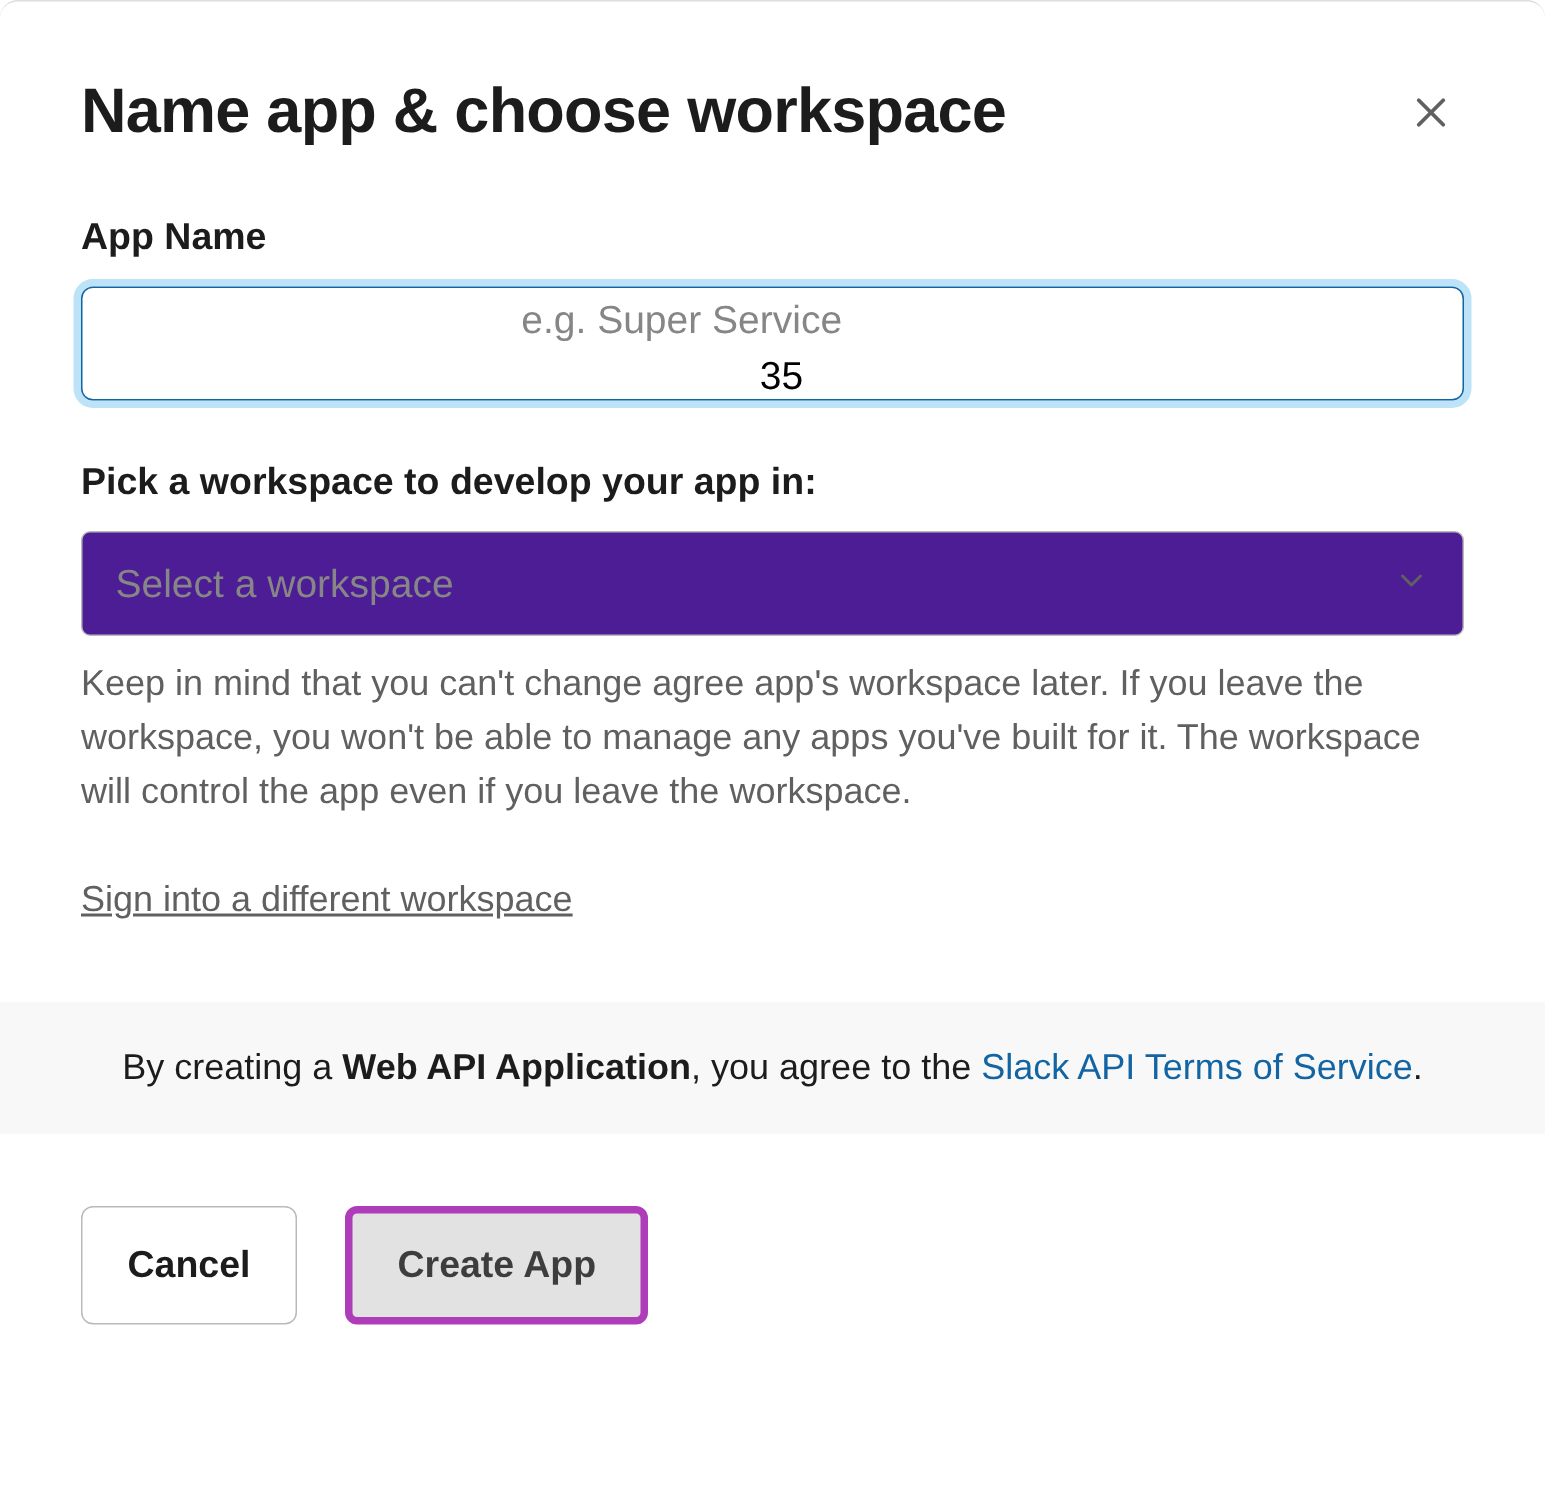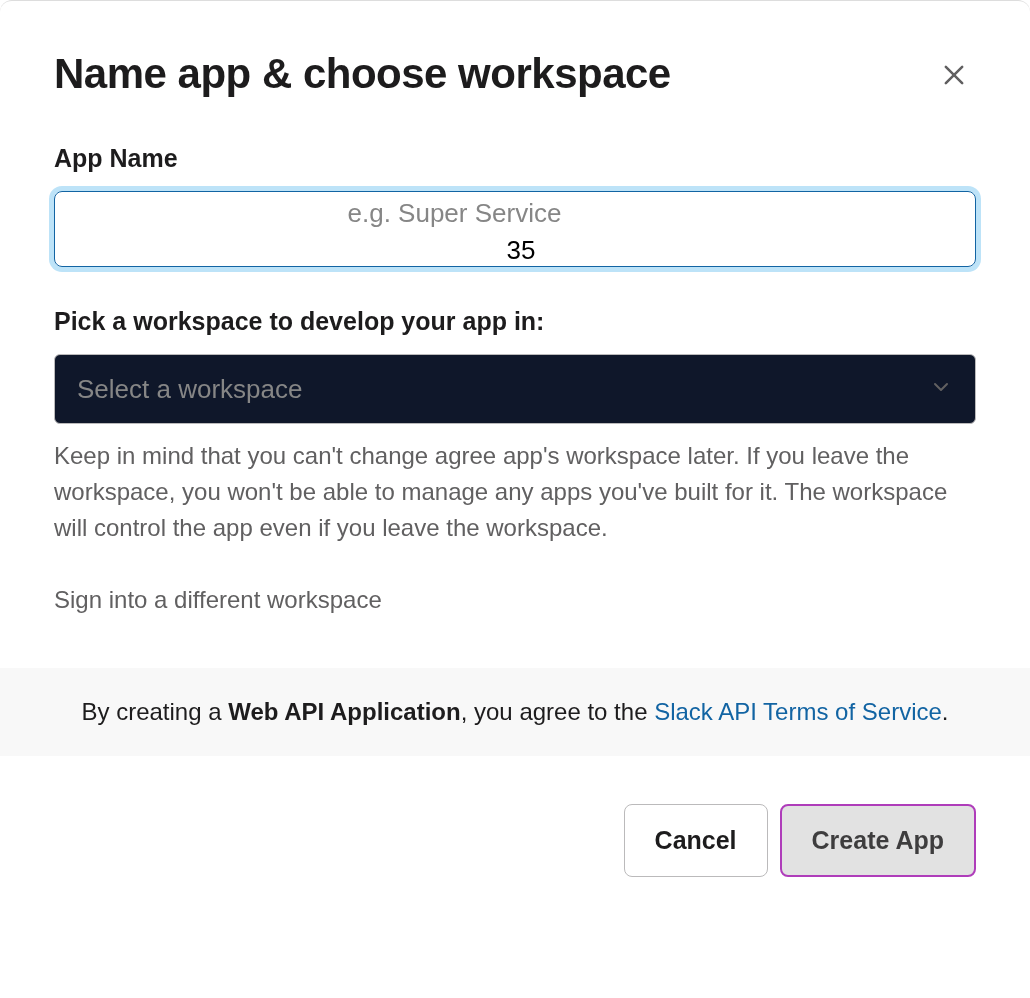--- a/index.html
+++ b/index.html
@@ -97,40 +97,41 @@
     }
     .select-wrapper {
       position: relative;
       border: 1px solid #bbbabb;
       border-radius: 6px;
       display: flex;
       align-items: center;
       padding: 0 22px;
       height: 70px;
       cursor: pointer;
-      background: #0f172a;
+      background: #4c1d95;
     }
     .select-placeholder {
       flex: 1;
       font-size: 26px;
       color: #868686;
     }
     .chevron {
       color: #616061;
     }
     .chevron svg {
       width: 24px;
       height: 24px;
     }
     .link-row {
       margin-top: 40px;
     }
     .signin-link {
       font-size: 24px;
       color: #616061;
+      text-decoration: underline;
       cursor: pointer;
     }
     .terms-bar {
       background: #f8f8f8;
       padding: 30px 54px;
       margin-top: 54px;
       text-align: center;
       font-size: 24px;
       color: #1d1c1d;
     }
@@ -138,40 +139,40 @@
       font-weight: 700;
     }
     .terms-link {
       color: #1264a3;
       text-decoration: none;
       cursor: pointer;
       text-align: center;
     }
     .modal-footer {
       display: flex;
-      justify-content: flex-end;
-      gap: 12px;
+      justify-content: flex-start;
+      gap: 32px;
       padding: 48px 54px 36px 54px;
     }
     .btn {
       font-size: 25px;
       font-weight: 700;
       padding: 20px 30px;
       border-radius: 8px;
       cursor: pointer;
       font-family: inherit;
     }
     .btn-cancel {
       background: #ffffff;
       border: 1px solid #bbbabb;
       color: #1d1c1d;
     }
     .btn-create {
       background: #dddddd;
-      border: 2px solid #a21caf;
+      border: 5px solid #a21caf;
       color: #1d1c1d;
       opacity: 0.85;
     }
   </style>
 </head>
 <body>
 
 <div class="modal">
   <div class="modal-header">
     <h1 class="modal-title">Name app &amp; choose workspace</h1>

